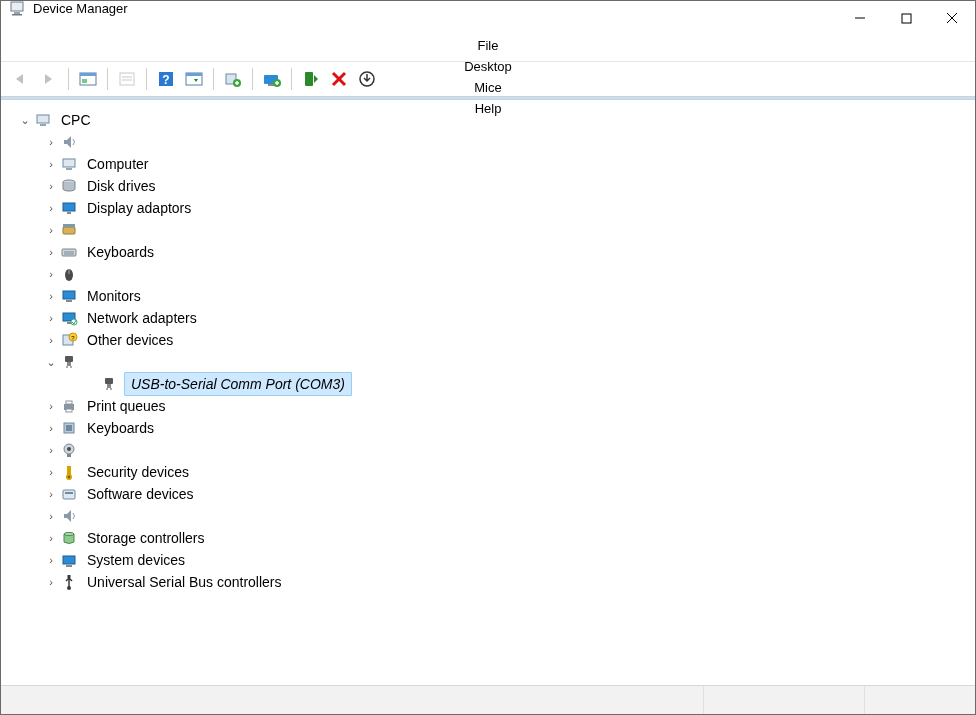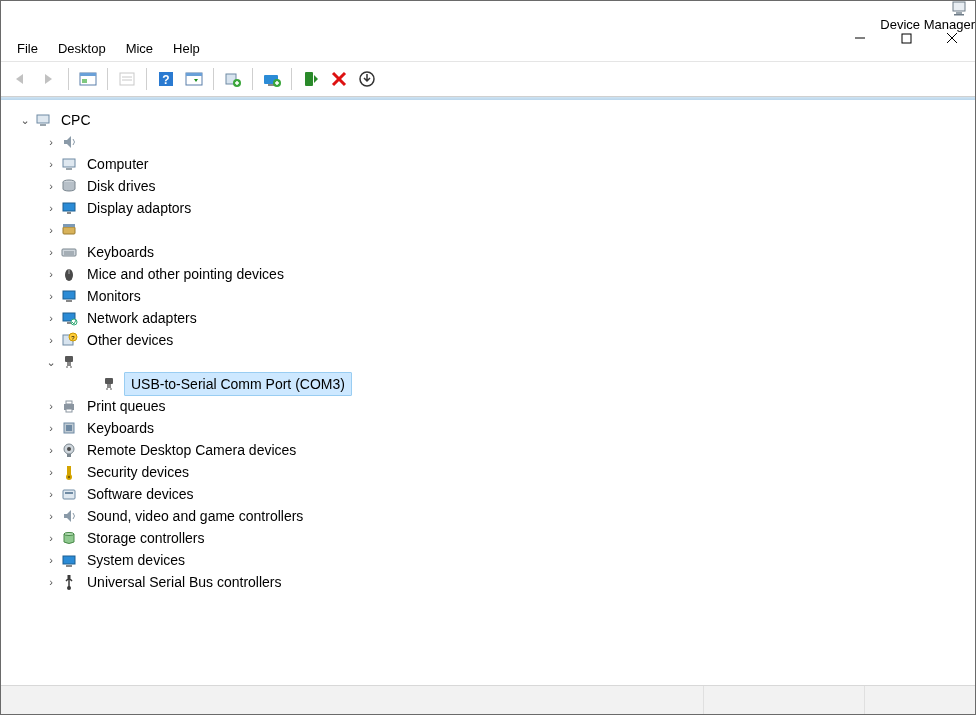--- a/index.html
+++ b/index.html
@@ -1,45 +1,45 @@
 <!DOCTYPE html>
 <html><head>
 <meta charset="utf-8">
 <style>
   html,body{margin:0;padding:0;font-family:"Segoe UI",Arial,sans-serif;font-size:13px;color:#000;background:#fff;}
   .window{width:976px;height:715px;border:1px solid #6a6a6a;box-sizing:border-box;display:flex;flex-direction:column;background:#fff;}
   
-  .titlebar{height:34px;display:flex;align-items:flex-end;padding:0 0 0 8px;flex-direction:column;}
+  .titlebar{height:34px;display:flex;align-items:flex-start;padding:0 0 0 8px;}
   .title-icon{width:16px;height:16px;margin-right:8px;display:flex;align-items:center;justify-content:center;}
   .title-text{flex:1;font-size:13px;}
   .win-controls{display:flex;height:100%;}
   .win-btn{width:46px;height:100%;display:flex;align-items:center;justify-content:center;font-size:14px;color:#000;}
   .win-btn svg{stroke:#000;fill:none;stroke-width:1;}
   
-  .menubar{height:26px;display:flex;align-items:center;padding:0 6px;gap:0;border-bottom:1px solid #e5e5e5;font-size:13px;}
+  .menubar{height:26px;display:flex;align-items:center;padding:0 6px;gap:0;border-bottom:1px solid #e5e5e5;font-size:13px;flex-direction:column;}
   .menu-item{padding:3px 10px;cursor:default;}
   
   .toolbar{height:34px;display:flex;align-items:center;padding:0 6px;border-bottom:1px solid #d0d0d0;gap:0;}
   .tb-sep{width:1px;height:22px;background:#cfcfcf;margin:0 5px;}
   .tb-btn{width:26px;height:26px;display:flex;align-items:center;justify-content:center;border:1px solid transparent;border-radius:2px;}
   .tb-btn svg{display:block;}
   .tb-btn.disabled{opacity:.45;}
   
   .blue-strip{height:3px;background:linear-gradient(#cfe3f2,#b9d6ec);}
   
   .tree-area{flex:1;padding:8px 4px 4px 4px;border:1px solid #fff;overflow:auto;}
   .tree{font-size:14px;line-height:22px;}
   .node{display:flex;align-items:center;height:22px;white-space:nowrap;}
   .expander{width:14px;text-align:center;color:#555;font-size:11px;user-select:none;margin-right:2px;}
   .node-icon{width:18px;height:18px;margin-right:6px;display:flex;align-items:center;justify-content:center;}
   .node-label{padding:0 3px;border-radius:1px;}
   .selected .node-label{background:#cde8ff;border:1px solid #99cdf2;padding:0 6px;}
   .indent-0{padding-left:12px;}
   .indent-1{padding-left:38px;}
-  .indent-2{padding-left:78px;}
+  .indent-2{padding-left:78px;font-style:italic;}
   
   .statusbar{height:28px;border-top:1px solid #d8d8d8;display:flex;background:#f2f2f2;}
   .status-cell{border-right:1px solid #e0e0e0;}
   .status-cell:first-child{flex:1;}
   .status-cell:nth-child(2){width:160px;}
   .status-cell:nth-child(3){width:110px;border-right:none;}
   
   svg{overflow:visible;}
 </style>
 </head>
@@ -238,21 +238,20 @@
           <span class="node-label">Keyboards</span>
         </div>
         <div class="node indent-1">
           <span class="expander">›</span>
           <span class="node-icon">
             <svg width="16" height="16" viewBox="0 0 16 16">
               <ellipse cx="8" cy="9" rx="4" ry="6" fill="#4a4a4a"></ellipse>
               <line x1="8" y1="3" x2="8" y2="8" stroke="#aaa"></line>
             </svg>
           </span>
-          <span class="node-label">Mice and other pointing devices</span>
         </div>
         <div class="node indent-1">
           <span class="expander">›</span>
           <span class="node-icon">
             <svg width="16" height="16" viewBox="0 0 16 16">
               <rect x="2" y="3" width="12" height="8" fill="#2b8bd6" stroke="#1d5e91"></rect>
               <rect x="5" y="12" width="6" height="2" fill="#888"></rect>
             </svg>
           </span>
           <span class="node-label">Monitors</span>
@@ -326,21 +325,20 @@
         </div>
         <div class="node indent-1">
           <span class="expander">›</span>
           <span class="node-icon">
             <svg width="16" height="16" viewBox="0 0 16 16">
               <circle cx="8" cy="7" r="5" fill="#cfd6dc" stroke="#7a868f"></circle>
               <circle cx="8" cy="7" r="2" fill="#4a4a4a"></circle>
               <rect x="6" y="12" width="4" height="3" fill="#7a868f"></rect>
             </svg>
           </span>
-          <span class="node-label">Remote Desktop Camera devices</span>
         </div>
         <div class="node indent-1">
           <span class="expander">›</span>
           <span class="node-icon">
             <svg width="16" height="16" viewBox="0 0 16 16">
               <rect x="6" y="2" width="4" height="10" fill="#d4a400"></rect>
               <circle cx="8" cy="13" r="3" fill="#d4a400"></circle>
               <circle cx="8" cy="13" r="1.2" fill="#7a5e00"></circle>
             </svg>
           </span>
@@ -357,21 +355,20 @@
           <span class="node-label">Software devices</span>
         </div>
         <div class="node indent-1">
           <span class="expander">›</span>
           <span class="node-icon">
             <svg width="16" height="16" viewBox="0 0 16 16">
               <path d="M3 6 L6 6 L10 2 L10 14 L6 10 L3 10 Z" fill="#8a9aa8"></path>
               <path d="M12 5 Q15 8 12 11" fill="none" stroke="#8a9aa8"></path>
             </svg>
           </span>
-          <span class="node-label">Sound, video and game controllers</span>
         </div>
         <div class="node indent-1">
           <span class="expander">›</span>
           <span class="node-icon">
             <svg width="16" height="16" viewBox="0 0 16 16">
               <path d="M3 4 Q8 1 13 4 L13 12 Q8 15 3 12 Z" fill="#8fc98f" stroke="#4a8a4a"></path>
               <ellipse cx="8" cy="4" rx="5" ry="1.5" fill="#b7e0b7" stroke="#4a8a4a"></ellipse>
             </svg>
           </span>
           <span class="node-label">Storage controllers</span>

